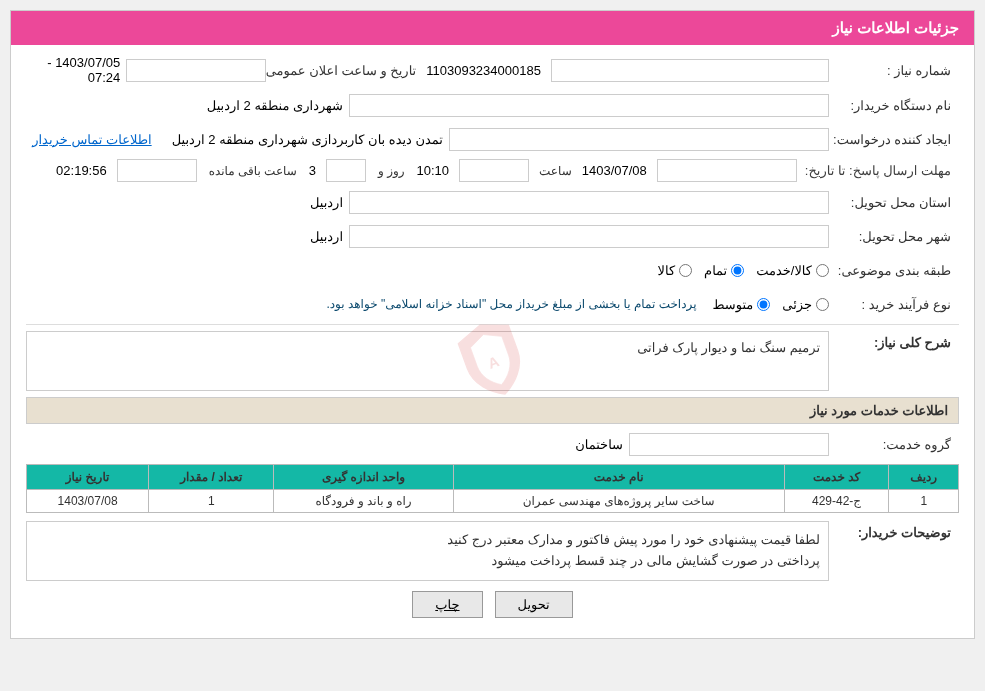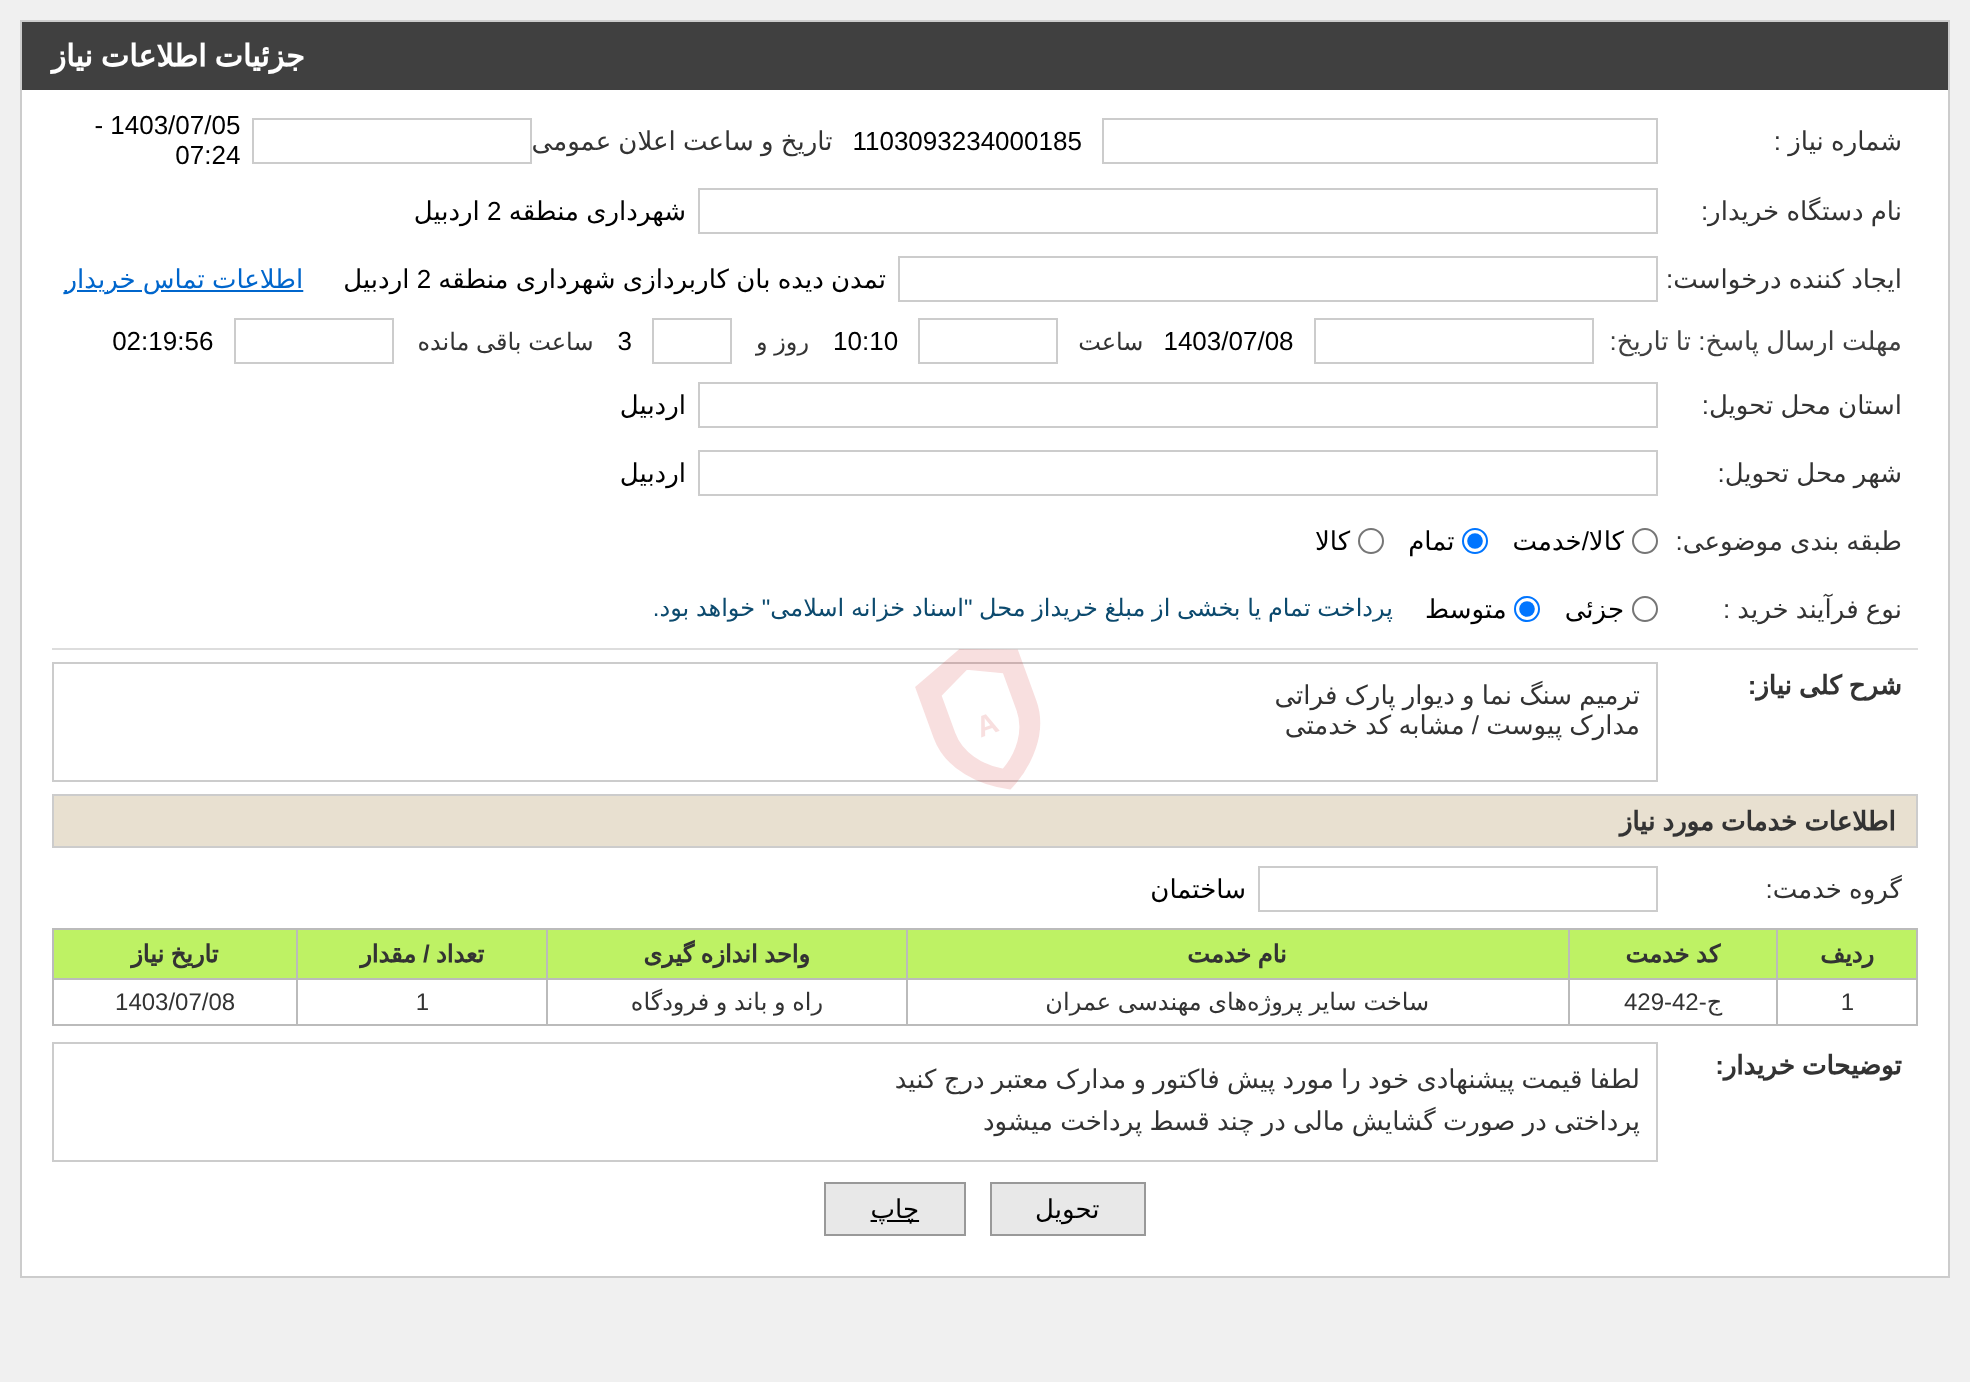--- a/index.html
+++ b/index.html
@@ -13,23 +13,23 @@
     .page-wrapper {
       width: 985px;
       margin: 0 auto;
       padding: 10px;
     }
     .main-container {
       background: #fff;
       border: 1px solid #ccc;
     }
     .header-bar {
-      background: #404040;
+      background: #ec4899;
       color: #fff;
-      text-align: left;
+      text-align: right;
       padding: 8px 15px;
       font-size: 15px;
       font-weight: bold;
     }
     .content-area {
       padding: 10px 15px;
     }
     .info-row {
       display: flex;
       align-items: center;
@@ -132,21 +132,21 @@
       font-size: 13px;
       color: #333;
       margin-top: 4px;
     }
     .services-table {
       width: 100%;
       border-collapse: collapse;
       margin-bottom: 8px;
     }
     .services-table th {
-      background: #bef264;
+      background: #14b8a6;
       border: 1px solid #bbb;
       padding: 5px 8px;
       font-size: 12px;
       text-align: center;
       color: #333;
     }
     .services-table td {
       border: 1px solid #bbb;
       padding: 4px 8px;
       font-size: 12px;
@@ -325,21 +325,20 @@
           <svg class="shield-watermark" viewBox="0 0 100 120" fill="none" xmlns="http://www.w3.org/2000/svg">
             <path d="M50 5 L90 20 L90 60 C90 85 70 105 50 115 C30 105 10 85 10 60 L10 20 Z" fill="#cc0000" stroke="#cc0000" stroke-width="2"></path>
             <path d="M50 20 L75 32 L75 62 C75 78 64 92 50 100 C36 92 25 78 25 62 L25 32 Z" fill="#fff" stroke="#cc0000" stroke-width="1"></path>
             <text x="50" y="72" text-anchor="middle" font-size="22" font-weight="bold" fill="#cc0000" font-family="Arial">A</text>
           </svg>
         </div>
         <div class="desc-row">
           <span class="desc-label">شرح کلی نیاز:</span>
           <div class="desc-box">
             <div>ترمیم سنگ نما و دیوار پارک فراتی</div>
-            <div>مدارک پیوست / مشابه کد خدمتی</div>
           </div>
         </div>
       </div>
 
       <div class="section-title">اطلاعات خدمات مورد نیاز</div>
 
       <div class="info-row">
         <span class="label-cell">گروه خدمت:</span>
         <input class="value-input" style="width: 200px;" type="text" readonly="">
         <span style="padding-right:6px;">ساختمان</span>

